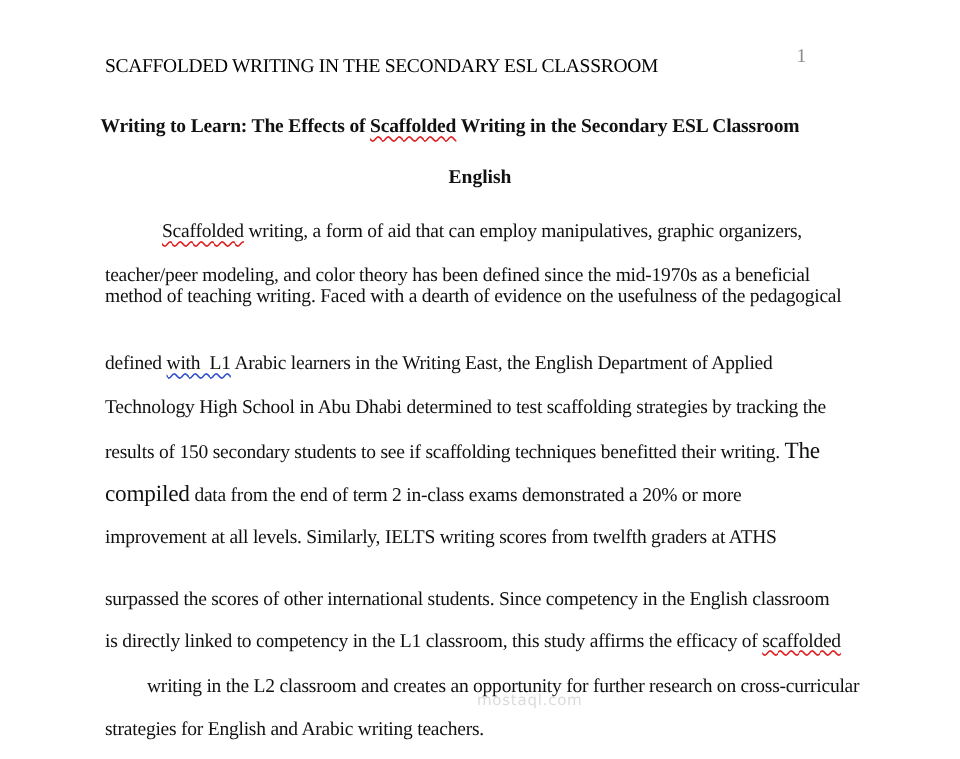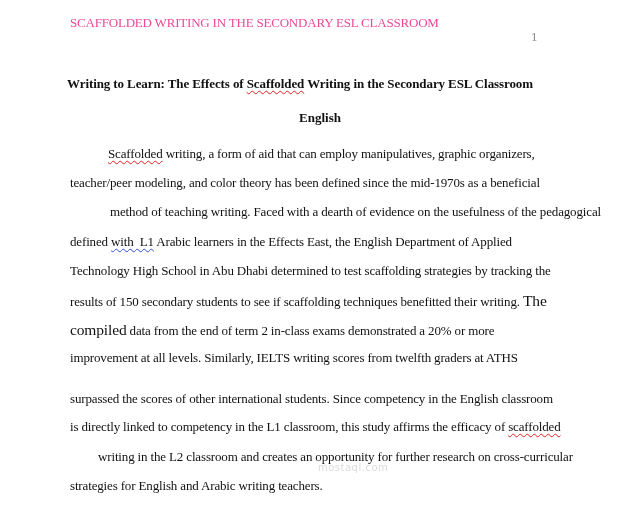--- a/index.html
+++ b/index.html
@@ -4,22 +4,22 @@
   <style>
     html, body { margin: 0; padding: 0; }
     body {
       width: 640px; height: 506px; overflow: hidden;
       background: #ffffff;
       font-family: "Liberation Serif", serif;
       color: #111111;
       position: relative;
     }
     .header {
-      position: absolute; top: 15px; left: 70px; width: 470px;
-      font-size: 13px; color: #ec4899; letter-spacing: -0.2px;
+      position: absolute; top: 36px; left: 70px; width: 470px;
+      font-size: 13px; color: #000000; letter-spacing: -0.2px;
       white-space: nowrap;
     }
     .page-num {
       position: absolute; top: 29px; left: 531px;
       font-size: 13px; color: #8a8a8a;
     }
     .title {
       position: absolute; top: 76px; left: 0; width: 600px; text-align: center;
       font-size: 13px; font-weight: bold; white-space: nowrap; letter-spacing: -0.1px;
     }
@@ -58,22 +58,22 @@
   <div class="header">SCAFFOLDED WRITING IN THE SECONDARY ESL CLASSROOM</div>
   <div class="page-num">1</div>
 
   <div class="title"><span>Writing to Learn: The Effects of </span><span class="spell">Scaffolded</span><span> Writing in the Secondary ESL Classroom</span></div>
 
   <div class="abstract-heading">English</div>
 
   <div>
     <div class="line" style="top:146px; left:108px;"><span class="spell">Scaffolded</span><span> writing, a form of aid that can employ manipulatives, graphic organizers,</span></div>
     <div class="line" style="top:175px;">teacher/peer modeling, and color theory has been defined since the mid-1970s as a beneficial</div>
-    <div class="line" style="top:204px;margin-left:40px;">method of teaching writing. Faced with a dearth of evidence on the usefulness of the pedagogical</div>
-    <div class="line" style="top:234px;"><span>defined </span><span class="grammar" style="white-space:pre;">with  L1</span><span> Arabic learners in the Effects East, the English Department of Applied</span></div>
+    <div class="line" style="top:189px;">method of teaching writing. Faced with a dearth of evidence on the usefulness of the pedagogical</div>
+    <div class="line" style="top:234px;"><span>defined </span><span class="grammar" style="white-space:pre;">with  L1</span><span> Arabic learners in the Writing East, the English Department of Applied</span></div>
     <div class="line" style="top:263px;">Technology High School in Abu Dhabi determined to test scaffolding strategies by tracking the</div>
     <div class="line" style="top:292px;"><span>results of 150 secondary students to see if scaffolding techniques benefitted their writing. </span><span class="big">The</span></div>
     <div class="line" style="top:321px;"><span class="big">compiled</span><span> data from the end of term 2 in-class exams demonstrated a 20% or more</span></div>
     <div class="line" style="top:350px;">improvement at all levels. Similarly, IELTS writing scores from twelfth graders at ATHS</div>
     <div class="line" style="top:391px;">surpassed the scores of other international students. Since competency in the English classroom</div>
     <div class="line" style="top:419px;"><span>is directly linked to competency in the L1 classroom, this study affirms the efficacy of </span><span class="spell">scaffolded</span></div>
     <div class="line" style="top:449px;margin-left:28px;">writing in the L2 classroom and creates an opportunity for further research on cross-curricular</div>
     <div class="line" style="top:478px;">strategies for English and Arabic writing teachers.</div>
   </div>
 

